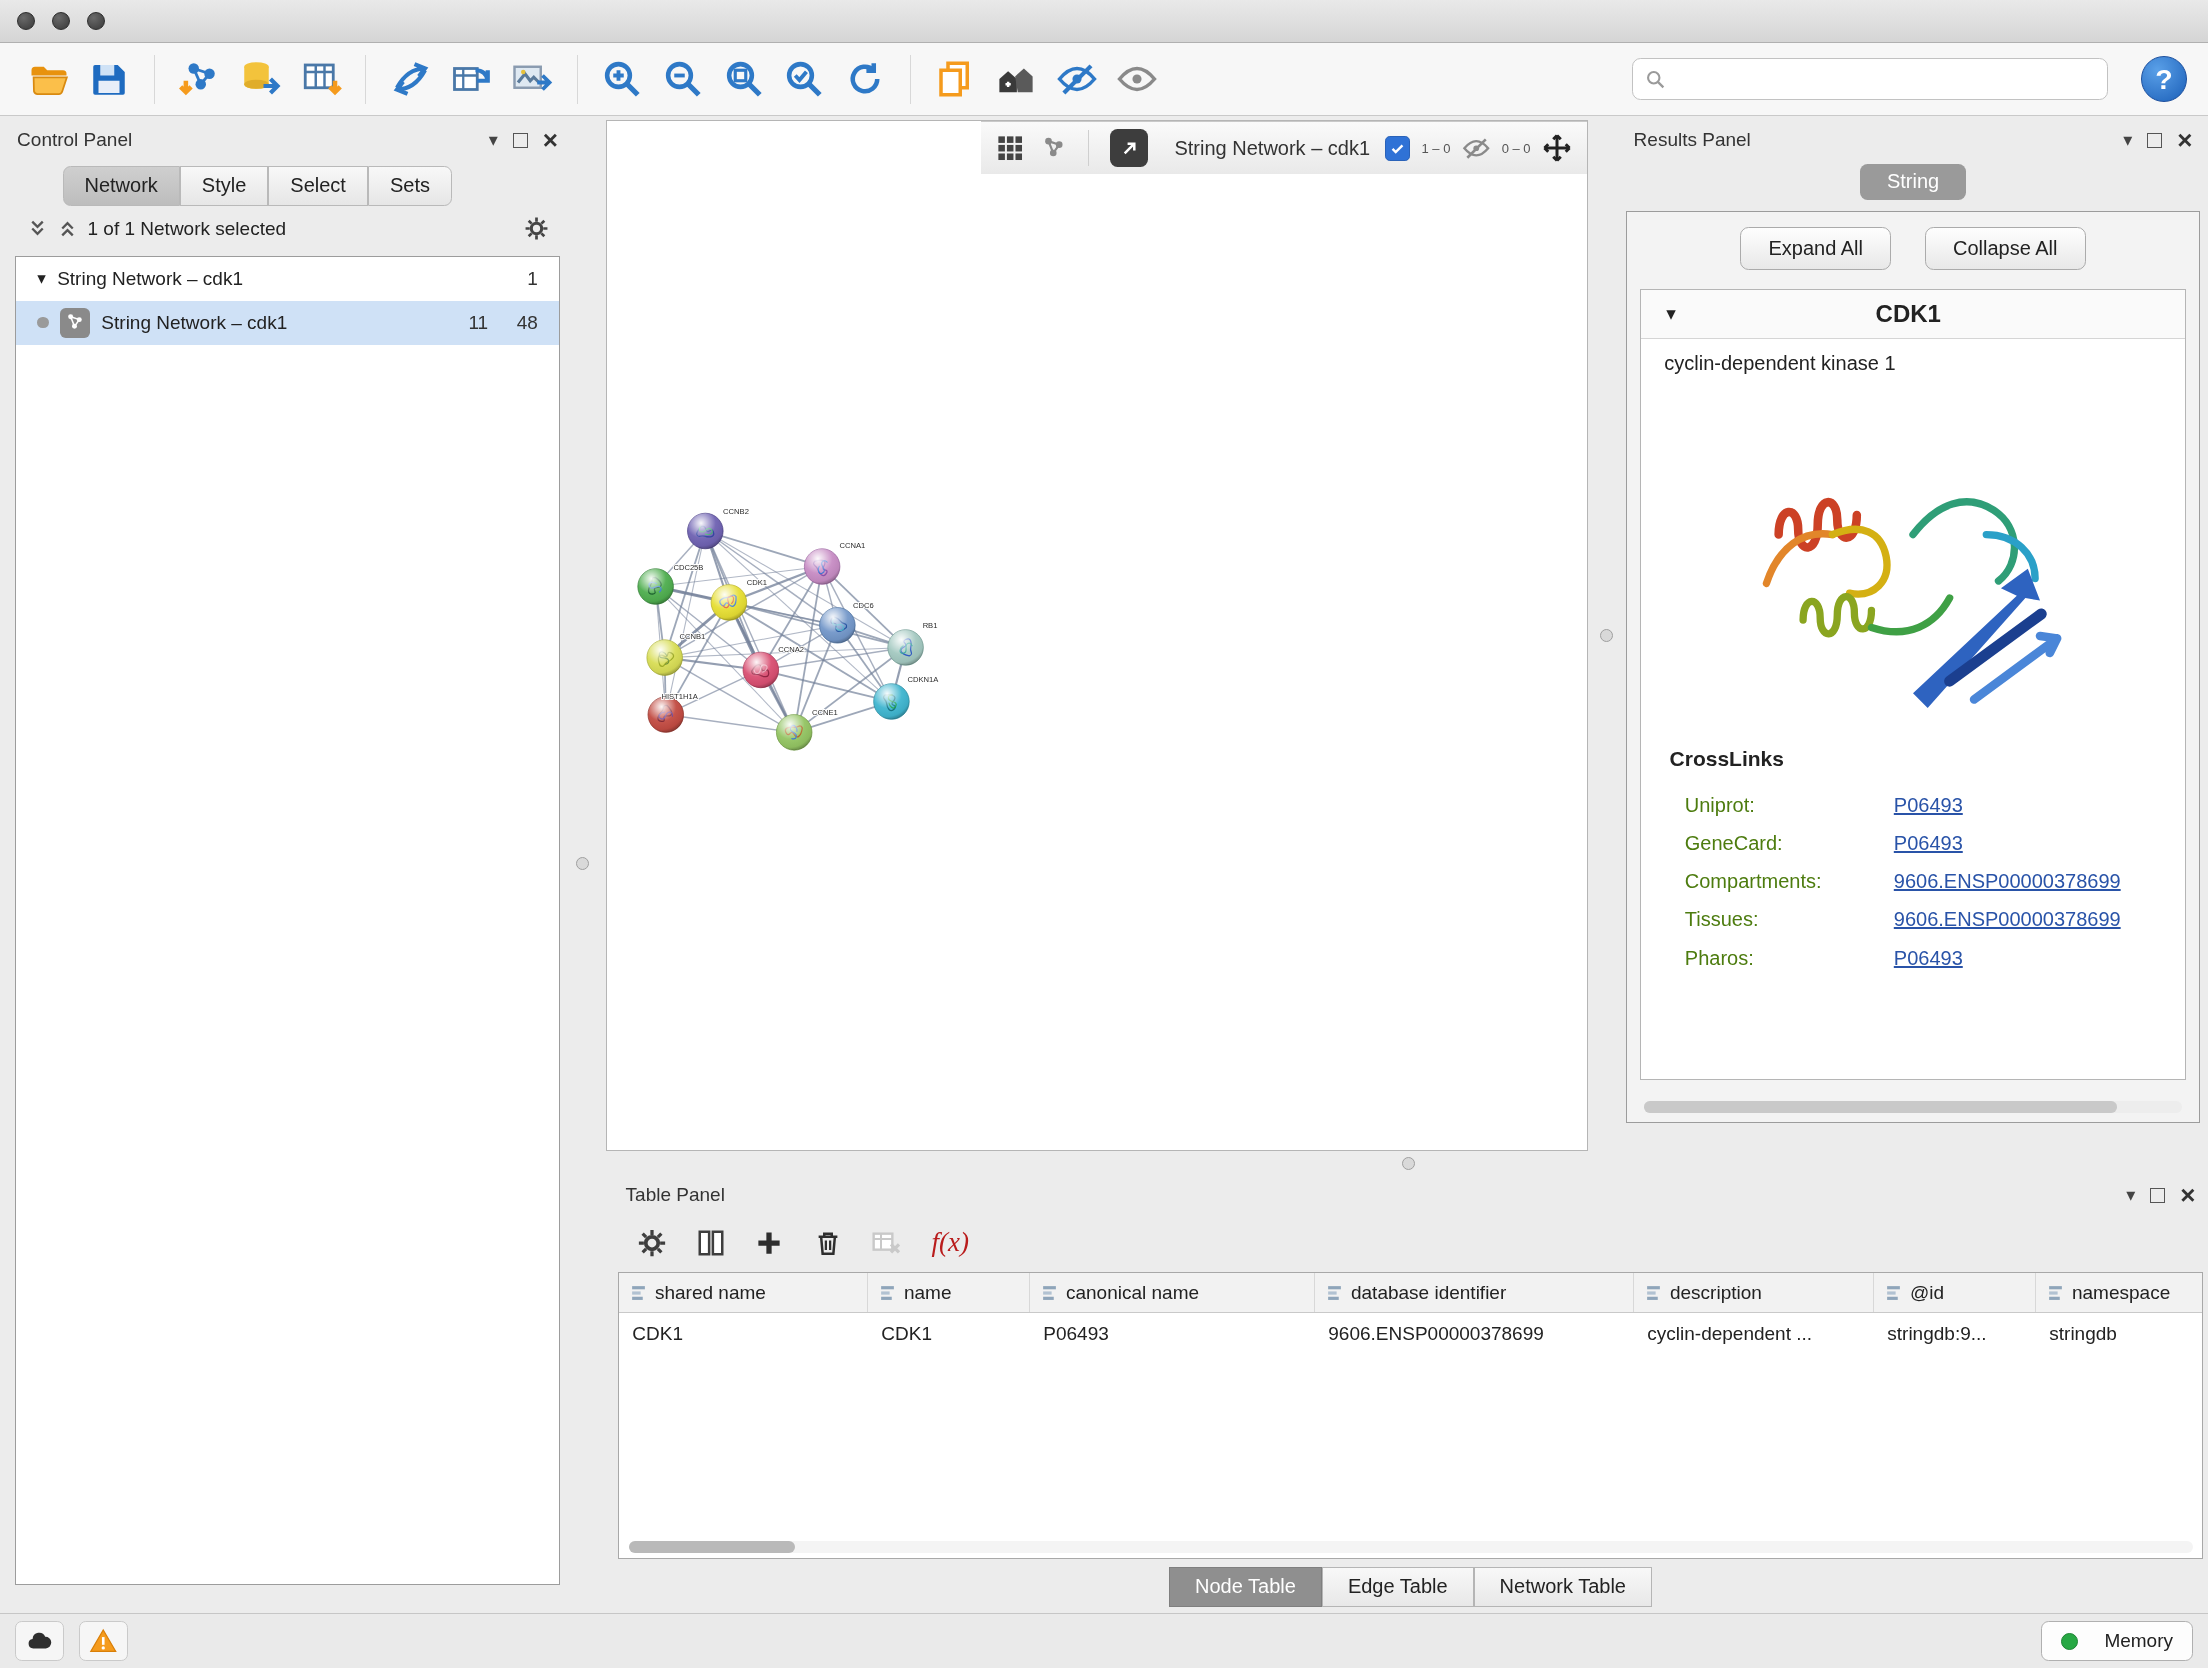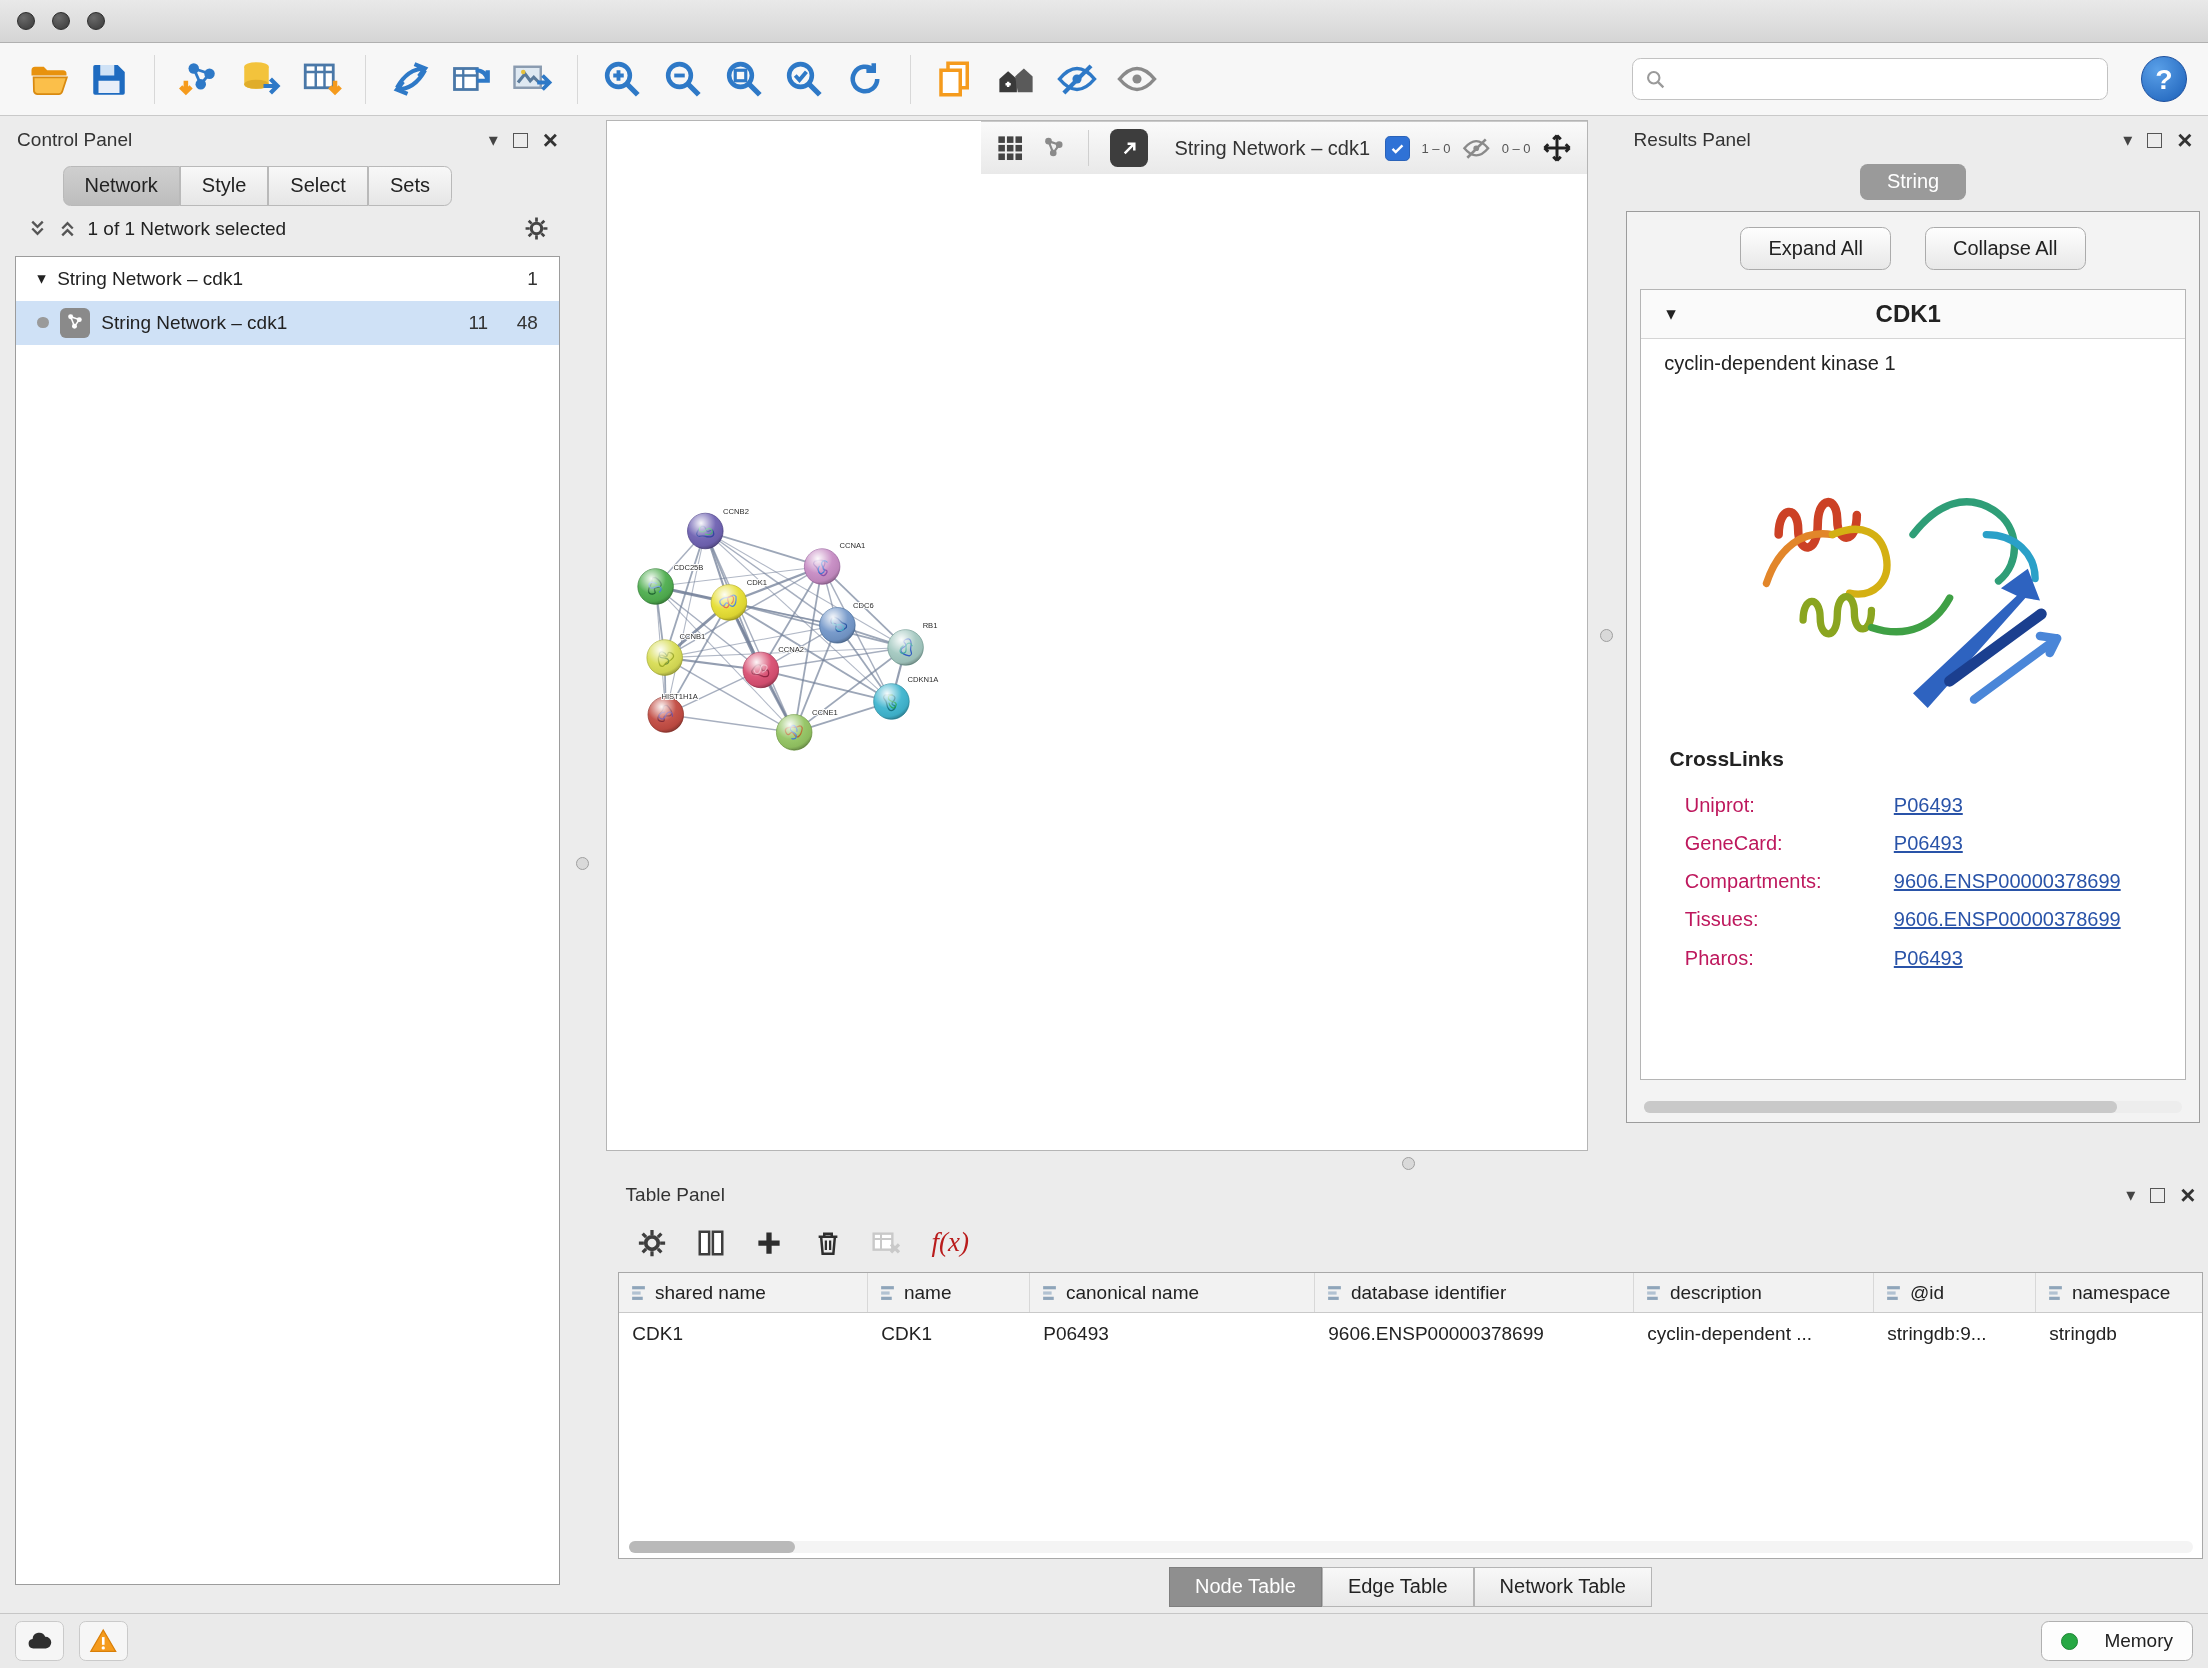--- a/index.html
+++ b/index.html
@@ -66,21 +66,21 @@
   .rp-btn{background:linear-gradient(#fefefe,#e8e8e8);border:1px solid #ababab;border-radius:8.6px;padding:8.6px 27px;font-size:20px;color:#222}
   .protein-card{flex:1;background:#fff;border:1px solid #b5b5b5;display:flex;flex-direction:column;overflow:hidden}
   .pc-header{display:flex;align-items:center;height:49px;border-bottom:1px solid #d5d5d5;background:#fafafa;padding:0 25px;flex:none}
   .pc-caret{font-size:19px;color:#222}
   .pc-title{flex:1;text-align:center;font-weight:bold;font-size:24px;margin-right:19px}
   .pc-desc{padding:13.3px 23px 5.7px;font-size:20px}
   .protein-img{align-self:center;margin:7.6px 0}
   .crosslinks{padding:5.7px 15px 11.4px}
   .cl-title{font-weight:bold;font-size:21px;margin:3.8px 0 15px;padding-left:13.3px}
   .cl-row{display:flex;align-items:center;padding:7.6px 0 7.6px 28.5px;font-size:20px}
-  .cl-label{width:209px;color:#be185d}
+  .cl-label{width:209px;color:#4d7c0f}
   .cl-link{color:#2953a8;text-decoration:underline}
   .rp-scroll{height:11.4px;margin:1.9px 3.8px 0;background:#ededed;border-radius:5.7px;flex:none}
   .rp-thumb{height:11.4px;width:88%;background:#c9c9c9;border-radius:5.7px}
 
   
   .table-panel{position:absolute;left:618px;top:1177px;width:1585px;height:430px;display:flex;flex-direction:column}
   .tp-toolbar{display:flex;align-items:center;gap:28.5px;height:59px;padding:0 19px;flex:none}
   .tp-toolbar svg{display:block}
   .fx{font-family:"Liberation Serif",serif;font-style:italic;font-size:27px;color:#b91c1c}
   .tp-table{flex:1;background:#fff;border:1px solid #a8a8a8;position:relative;overflow:hidden}

